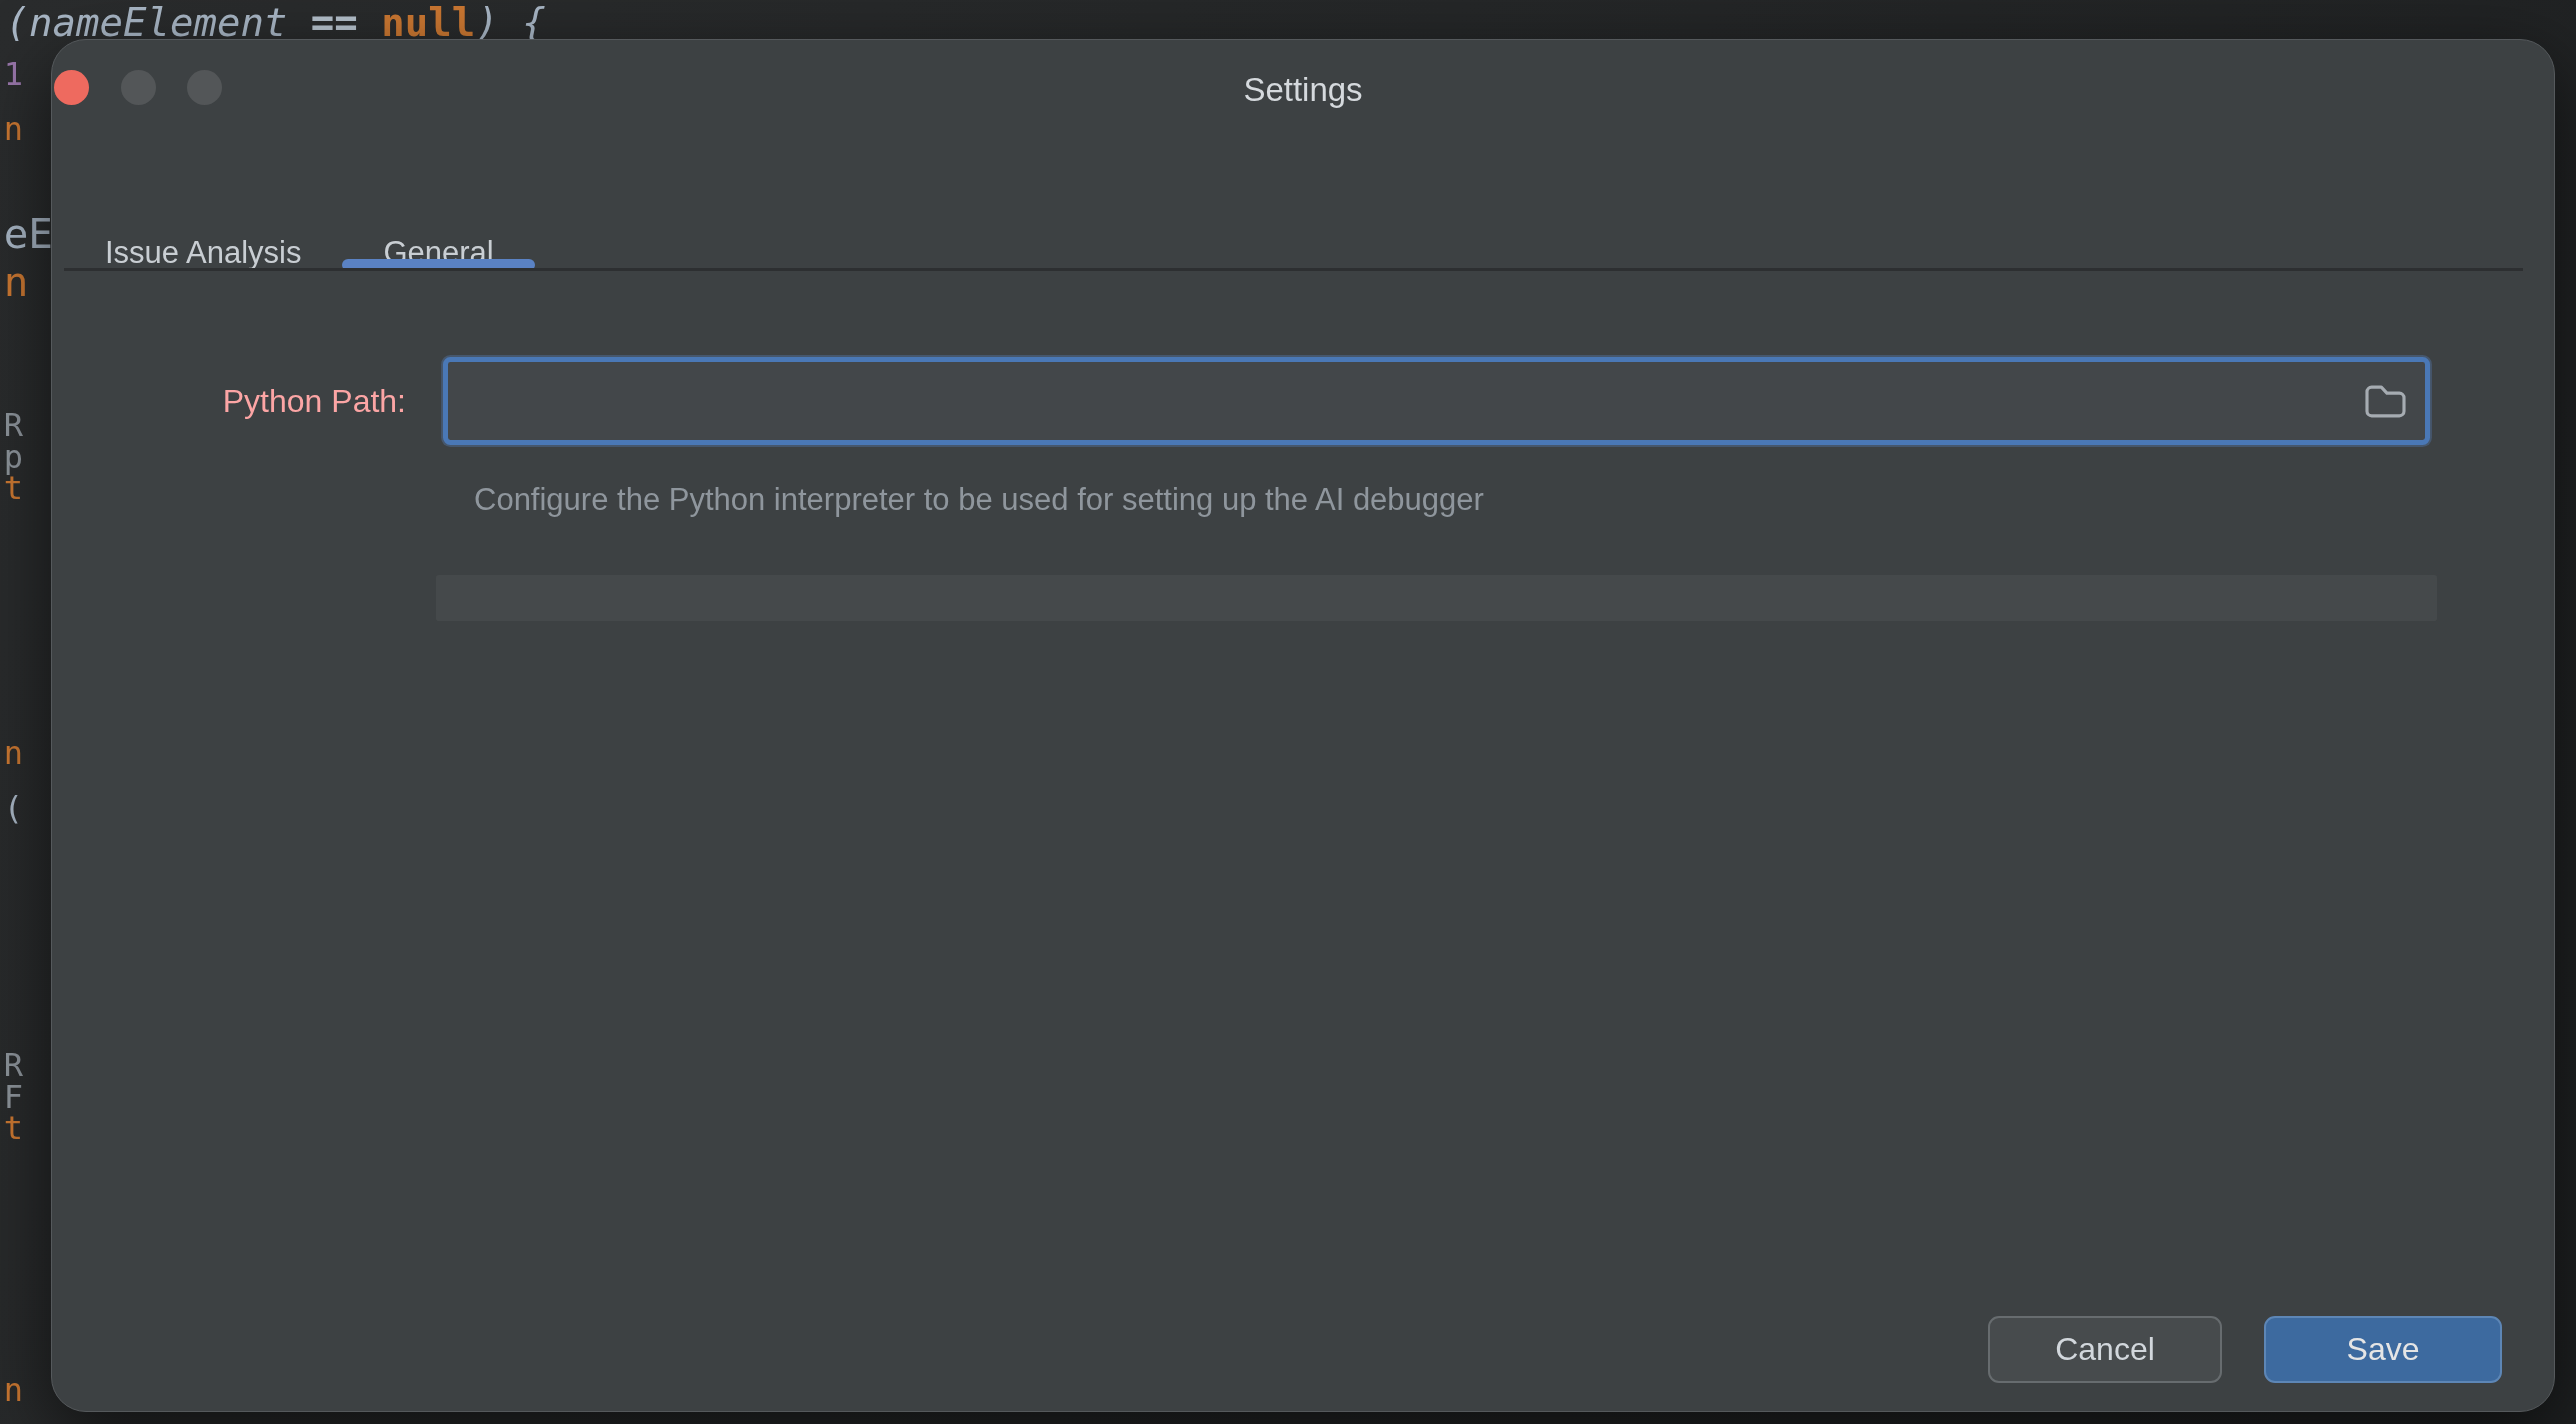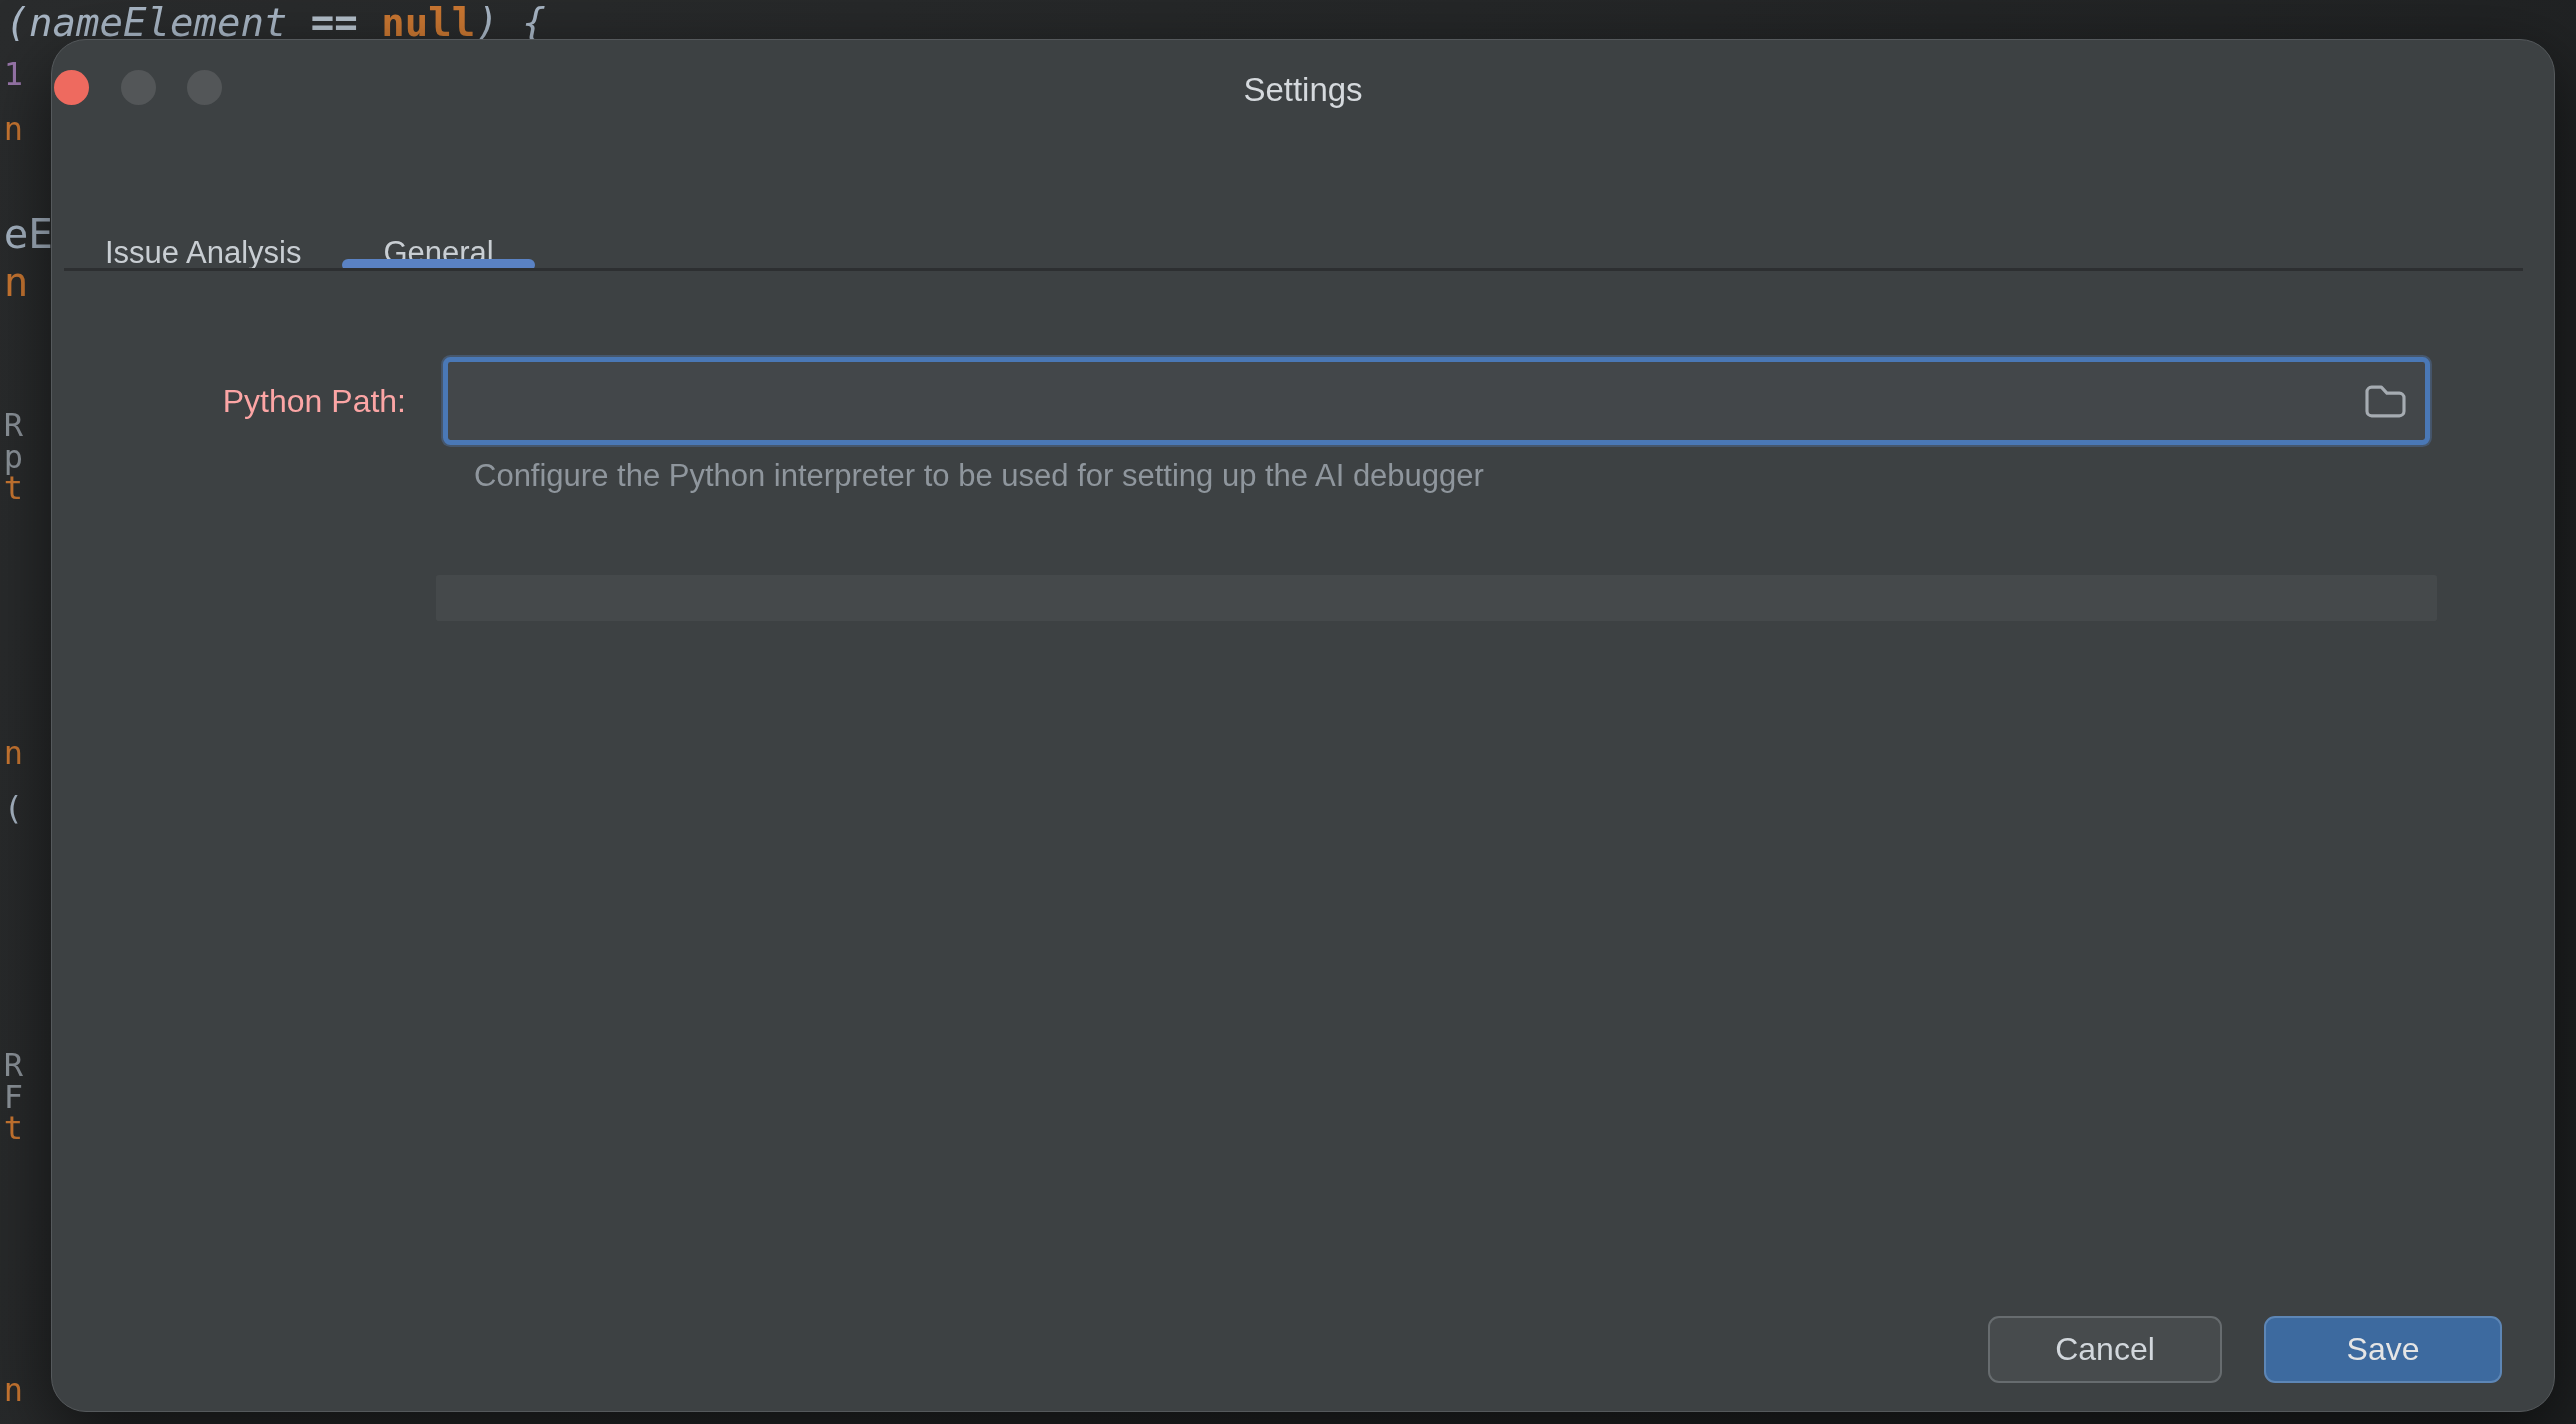--- a/index.html
+++ b/index.html
@@ -62,21 +62,21 @@
   }
   .path-input{
     flex:1;min-width:0;background:transparent;border:none;outline:none;
     font-family:"Liberation Sans",sans-serif;font-size:32px;color:#cfd4d8;padding:0 20.5px;
   }
   .browse{
     width:80px;display:flex;align-items:center;justify-content:center;
     background:transparent;border:none;cursor:pointer;padding:0;
   }
   .help{
-    position:absolute;left:422px;top:414px;height:43px;line-height:43px;
+    position:absolute;left:422px;top:438px;height:43px;line-height:43px;
     font-size:31px;color:#8f969d;
   }
   .strip{
     position:absolute;left:384px;top:535px;width:2001px;height:46px;
     background:#45494b;border-radius:2.8px;
   }
   .btn{
     position:absolute;top:1276px;height:67px;box-sizing:border-box;border-radius:11px;
     font-family:"Liberation Sans",sans-serif;font-size:32px;cursor:pointer;
   }

